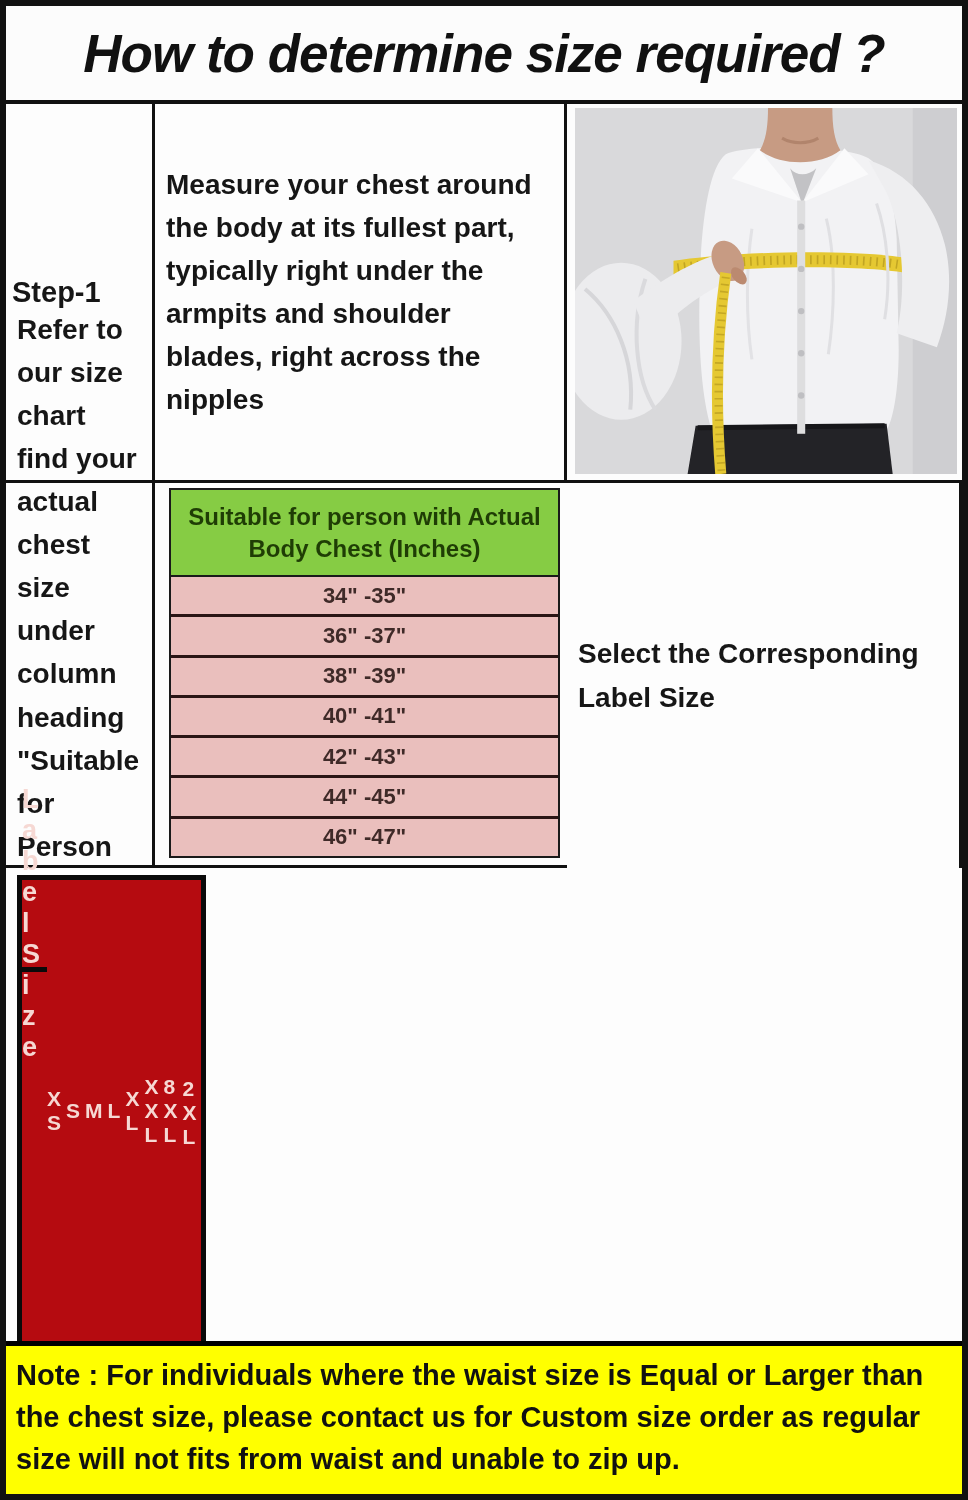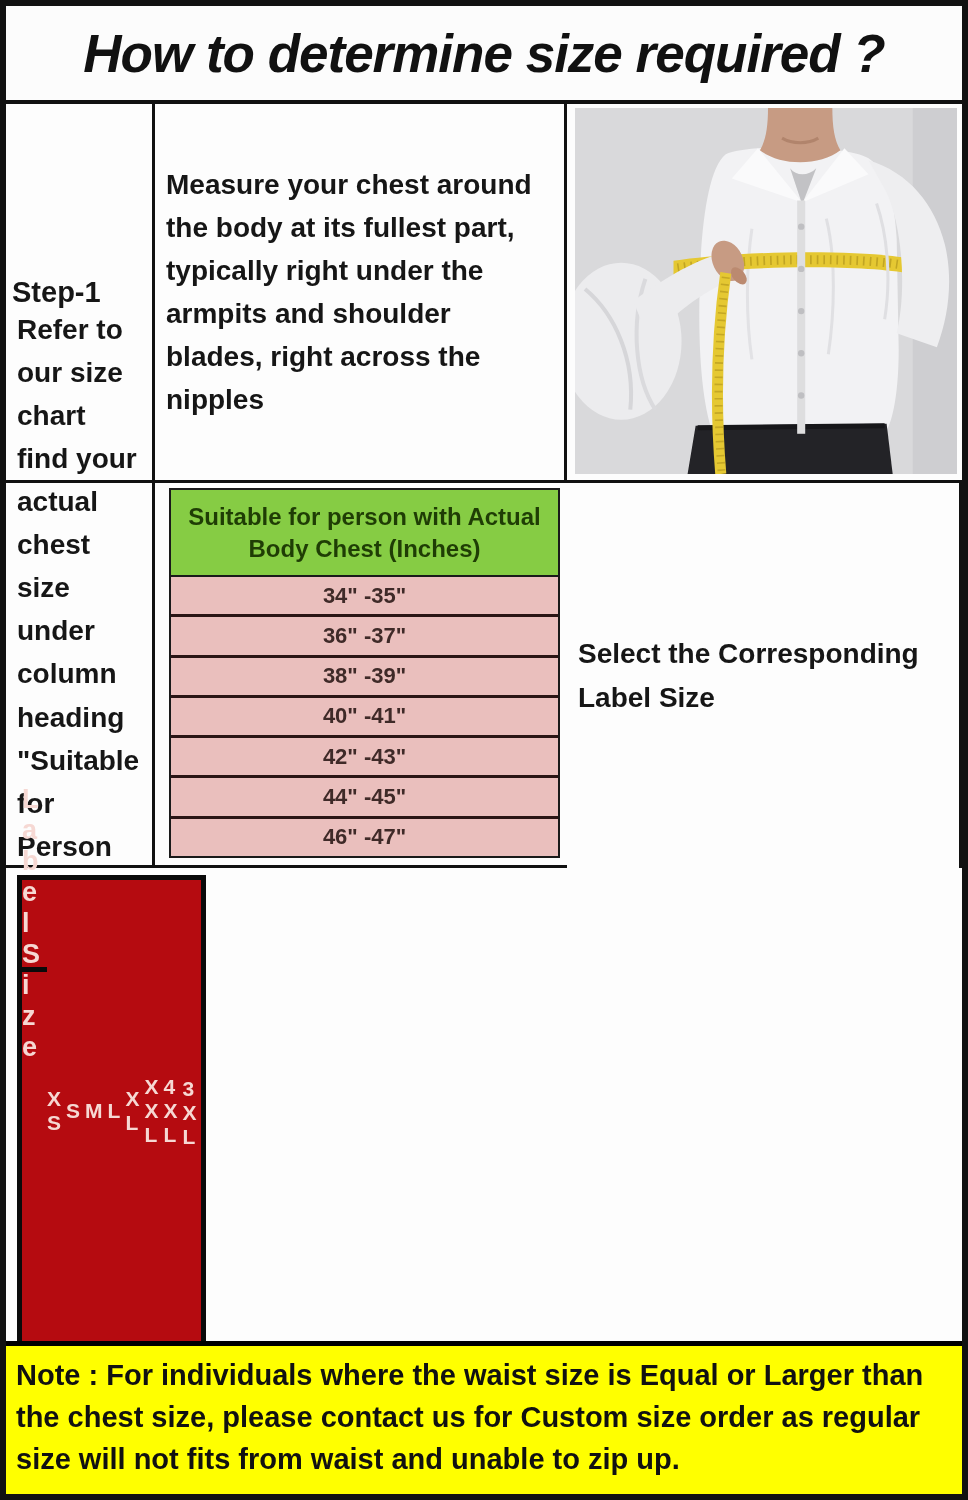--- a/index.html
+++ b/index.html
@@ -138,22 +138,22 @@
     <div class="cell last-row desc-cell">Select the Corresponding Label Size</div>
     <div class="cell last-row last-col visual-cell label-cell">
       <div class="label-table">
         <div class="label-header">L a b e l  S i z e</div>
         <div class="label-row">X S</div>
         <div class="label-row">S</div>
         <div class="label-row">M</div>
         <div class="label-row">L</div>
         <div class="label-row">X L</div>
         <div class="label-row">X X L</div>
-        <div class="label-row">4 X L</div>
-        <div class="label-row">3 X L</div>
+        <div class="label-row">8 X L</div>
+        <div class="label-row">2 X L</div>
       </div>
     </div>
 
   </div>
 
   <div class="note-band">Note : For individuals where the waist size is Equal or Larger than the chest size, please contact us for Custom size order as regular size will not fits from waist and unable to zip up.</div>
 
 </div>
 
 </body></html>

